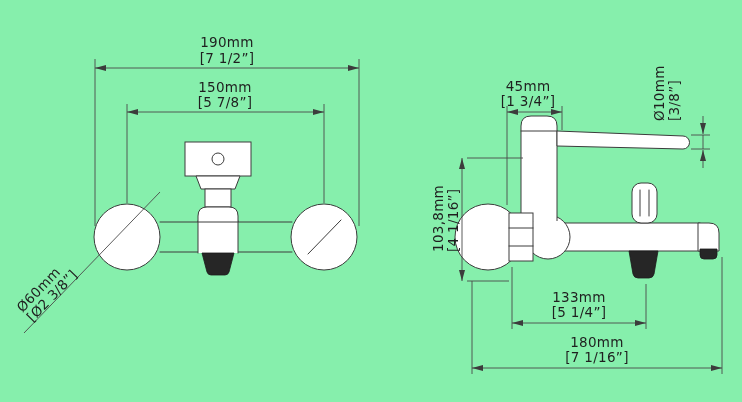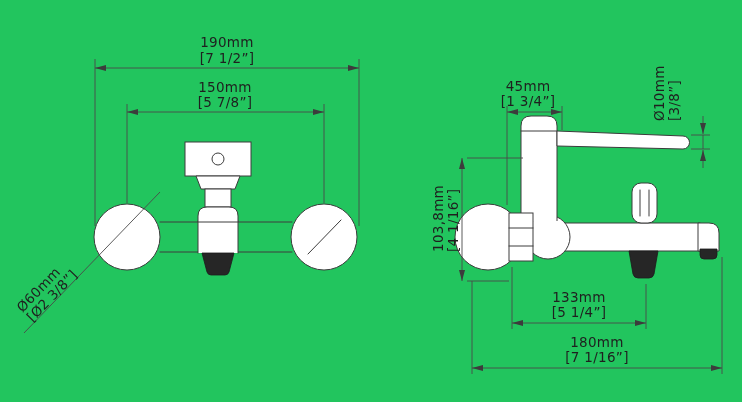--- a/index.html
+++ b/index.html
@@ -1,16 +1,16 @@
 <!DOCTYPE html>
 <html><head>
 <meta charset="utf-8">
 <style>
   html,body{margin:0;padding:0;background:#ffffff;}
-  .canvas{position:relative;width:742px;height:402px;background:#22c55e;overflow:hidden;
+  .canvas{position:relative;width:742px;height:402px;background:#86efac;overflow:hidden;
           font-family:"DejaVu Sans",sans-serif;}
   svg{display:block;}
   .ln{stroke:#3c3c3c;stroke-width:1;fill:none;stroke-linecap:round;}
   .fw{fill:#ffffff;stroke:#3c3c3c;stroke-width:1;}
   .fd{fill:#262626;stroke:#1c1c1c;stroke-width:0.8;}
   .dim{stroke:#4a4a4a;stroke-width:0.9;fill:none;}
   .dim-text{font-family:"DejaVu Sans",sans-serif;font-size:13.5px;fill:#1f1f1f;letter-spacing:0.3px;}
 </style>
 </head>
 <body>

